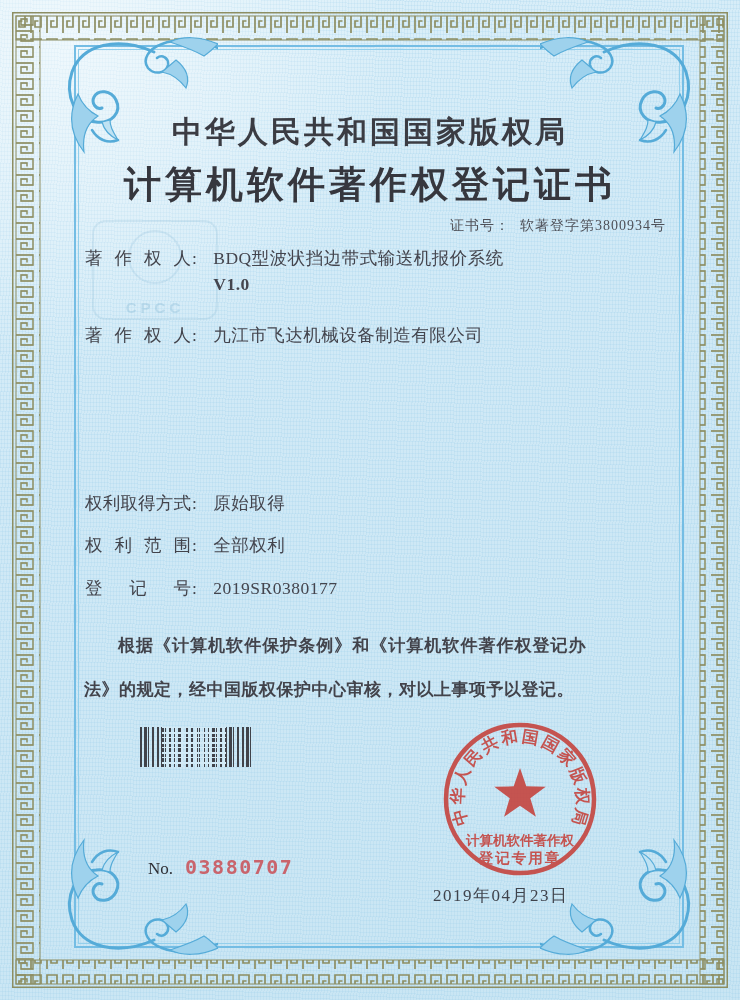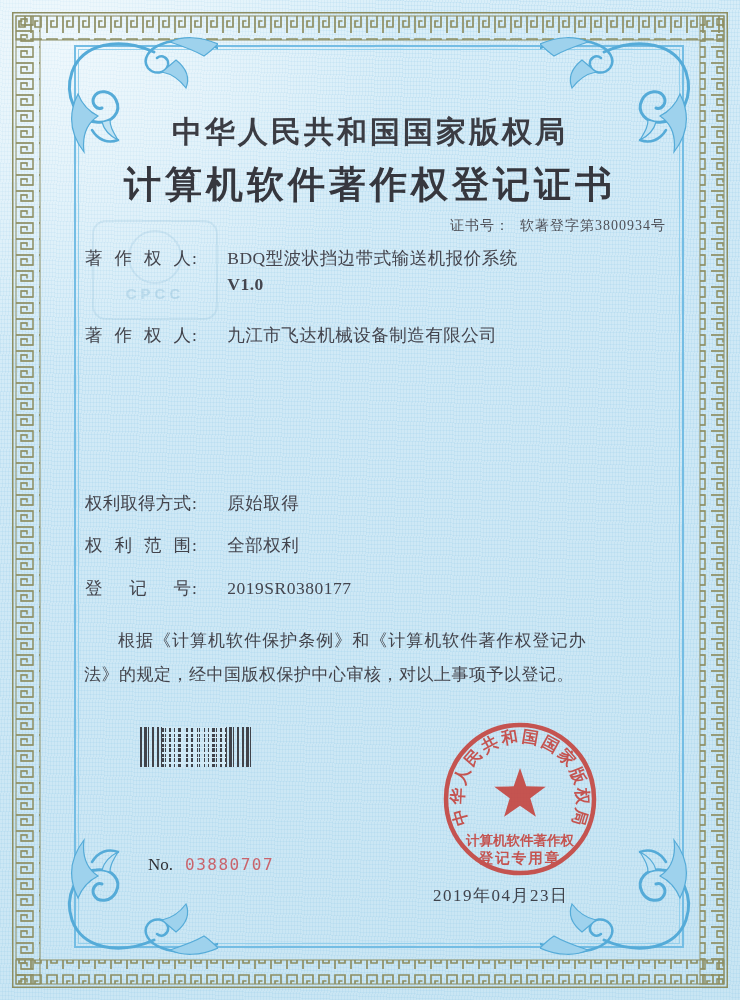--- a/index.html
+++ b/index.html
@@ -20,65 +20,65 @@
   .flourish{position:absolute;z-index:2;pointer-events:none;}
   .fl-tl{left:58px;top:34px;}
   .fl-tr{right:40px;top:34px;transform:scaleX(-1);}
   .fl-bl{left:58px;bottom:42px;transform:scaleY(-1);}
   .fl-br{right:40px;bottom:42px;transform:scale(-1,-1);}
 
   .watermark{position:absolute;left:92px;top:220px;width:122px;height:96px;z-index:2;
     border:2px solid rgba(130,180,210,.35);border-radius:14px;opacity:.55;}
   .watermark .wm-circle{position:absolute;left:34px;top:8px;width:50px;height:50px;
     border:2px solid rgba(130,180,210,.38);border-radius:50%;}
-  .watermark .wm-text{position:absolute;left:0;right:0;bottom:16px;text-align:center;
+  .watermark .wm-text{position:absolute;left:0;right:0;bottom:2px;text-align:center;
     font-family:"Liberation Sans",sans-serif;font-size:15px;letter-spacing:4px;
     color:rgba(120,175,205,.55);font-weight:bold;}
 
   .authority{position:absolute;left:0;width:740px;top:112px;text-align:center;
     font-size:30px;font-weight:bold;letter-spacing:3px;color:#3b3c43;z-index:3;}
   .cert-title{position:absolute;left:0;width:740px;top:160px;text-align:center;
     font-size:37px;font-weight:bold;letter-spacing:4px;color:#36373e;z-index:3;}
   .cert-no{position:absolute;left:450px;top:217px;font-size:14px;color:#4e5058;
     letter-spacing:1px;z-index:3;}
   .cert-no .cn-val{margin-left:10px;}
 
   .field-row{position:absolute;left:85px;z-index:3;font-size:17.5px;color:#42434b;
     line-height:26px;white-space:nowrap;}
   .f-label{display:inline-block;width:106px;text-align:justify;text-align-last:justify;
     vertical-align:top;}
   .f-colon{display:inline-block;vertical-align:top;margin-left:1px;}
-  .f-value{display:inline-block;vertical-align:top;margin-left:26px;color:#44454e;
+  .f-value{display:inline-block;vertical-align:top;margin-left:12px;color:#44454e;
     letter-spacing:0.5px;white-space:normal;max-width:420px;}
   .v-line2{display:block;font-weight:bold;}
   .v-line2:empty{display:none;}
 
   .statement{position:absolute;left:84px;top:624px;width:502px;z-index:3;
-    font-size:17px;line-height:34px;color:#42434b;text-align:justify;
-    text-indent:2em;letter-spacing:0.5px;}
+    font-size:17px;line-height:44px;color:#42434b;text-align:justify;
+    text-indent:2em;letter-spacing:0.5px;font-weight:bold;}
 
   .barcode{position:absolute;left:140px;top:727px;width:112px;height:40px;z-index:3;
     background:repeating-linear-gradient(90deg,
       #41434a 0 2px, rgba(0,0,0,0) 2px 4px,
       #41434a 4px 7px, rgba(0,0,0,0) 7px 8px,
       #41434a 8px 9px, rgba(0,0,0,0) 9px 12px,
       #41434a 12px 14px, rgba(0,0,0,0) 14px 17px);}
   .barcode .bc-noise{position:absolute;left:22px;right:26px;top:0;bottom:0;
     background:
       repeating-linear-gradient(0deg, rgba(210,234,246,0) 0 3px, #d2eaf6 3px 5px,
         rgba(210,234,246,0) 5px 9px, #d2eaf6 9px 10px),
       repeating-linear-gradient(90deg, rgba(210,234,246,0) 0 5px, #d2eaf6 5px 7px,
         rgba(210,234,246,0) 7px 13px, #d2eaf6 13px 14px);}
 
   .seal-svg{position:absolute;left:430px;top:713px;z-index:4;opacity:.88;}
   .seal-date{position:absolute;left:433px;top:884px;z-index:3;font-size:17px;
     letter-spacing:1.5px;color:#3f434c;}
   .serial{position:absolute;left:148px;top:855px;z-index:3;font-size:17px;color:#2f3036;}
   .serial .sn{font-family:"DejaVu Sans Mono","Liberation Mono",monospace;
-    font-size:16px;letter-spacing:1.5px;color:#c9646c;margin-left:12px;}
+    font-size:20px;letter-spacing:1.5px;color:#c9646c;margin-left:12px;font-weight:bold;}
 </style>
 </head>
 <body>
 
 <div class="page">
 
   <svg class="frame-svg" width="716" height="976" viewBox="0 0 716 976">
     <defs>
       <pattern id="gk" width="16" height="24" patternUnits="userSpaceOnUse">
         <path d="M3,21 L3,3 L13,3 L13,15 L7,15 L7,9 L10.5,9" fill="none" stroke="#8d8e62" stroke-width="1.7"></path>

